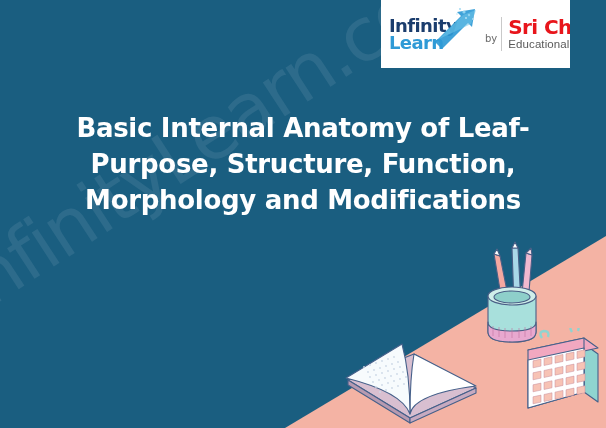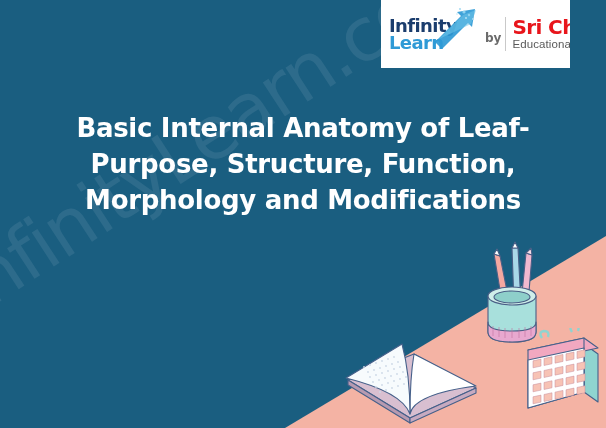--- a/index.html
+++ b/index.html
@@ -93,22 +93,22 @@
   .il-swoosh {
     position: absolute;
     left: 50px;
     top: 6px;
     width: 52px;
     height: 46px;
   }
   .logo-by {
     flex: none;
     font-family: "DejaVu Sans", sans-serif;
-    font-size: 12px;
-    font-weight: 700;
+    font-size: 10px;
+    font-weight: 400;
     color: #6b6b6b;
     padding: 0 3px 0 0;
     align-self: center;
     margin-top: 8px;
   }
   .logo-divider {
     flex: none;
     width: 1px;
     height: 34px;
     background: #c9c9c9;

